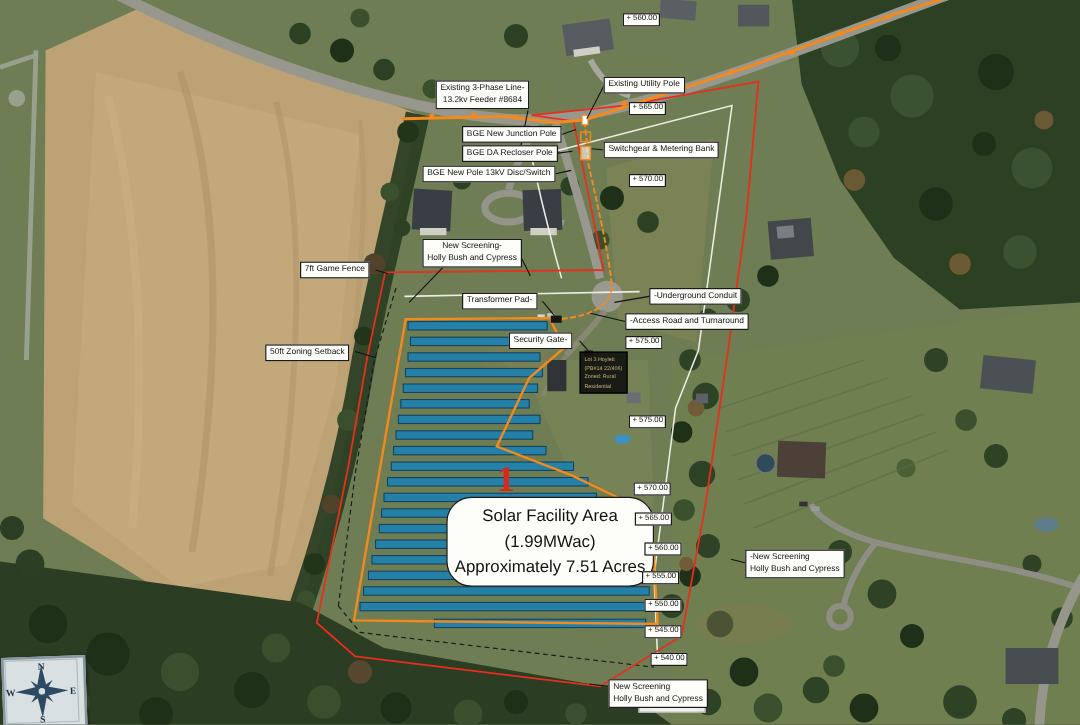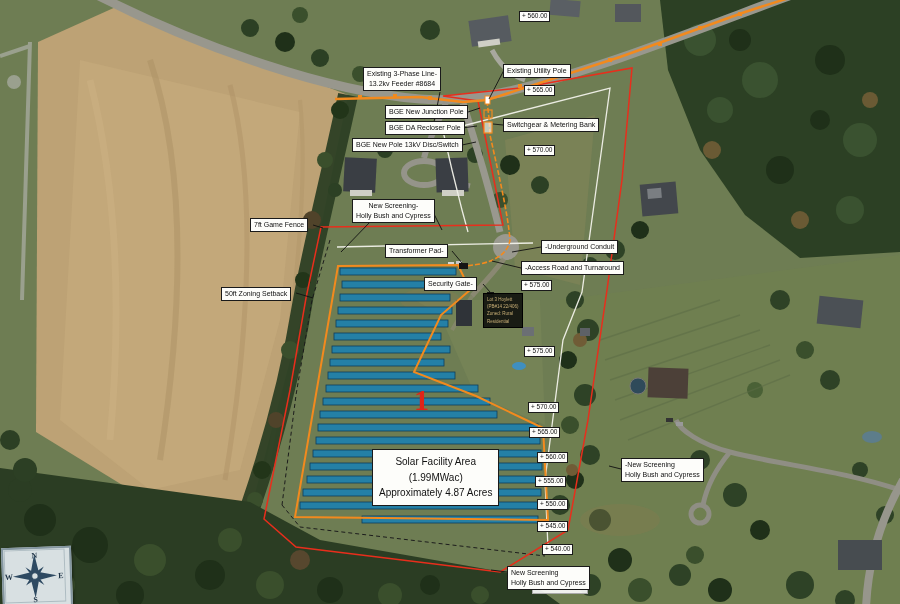--- a/index.html
+++ b/index.html
@@ -317,24 +317,24 @@
 
   <div class="lotbox" style="left:483px;top:293px;">
     <span style="display:block">Lot 3 Hoylett</span>
     <span style="display:block">(PB#14 22/406)</span>
     <span style="display:block">Zoned: Rural</span>
     <span style="display:block">Residential</span>
   </div>
 
   <div class="marker1" style="left:414px;top:385px;">1</div>
 
-  <div class="lbl" style="left:372px;top:449px;font-size:10px;padding:4px 6px;line-height:1.55;">
+  <div class="lbl" style="left:372px;top:414px;font-size:14px;padding:4px 6px;line-height:1.55;border-radius:21px;">
     <span>Solar Facility Area</span>
     <span>(1.99MWac)</span>
-    <span>Approximately 4.87 Acres</span>
+    <span>Approximately 7.51 Acres</span>
   </div>
 
   <div class="lbl left" style="left:621px;top:458px;">
     <span>-New Screening</span>
     <span>Holly Bush and Cypress</span>
   </div>
   <div class="lbl left" style="left:507px;top:566px;">
     <span>New Screening</span>
     <span>Holly Bush and Cypress</span>
   </div>

